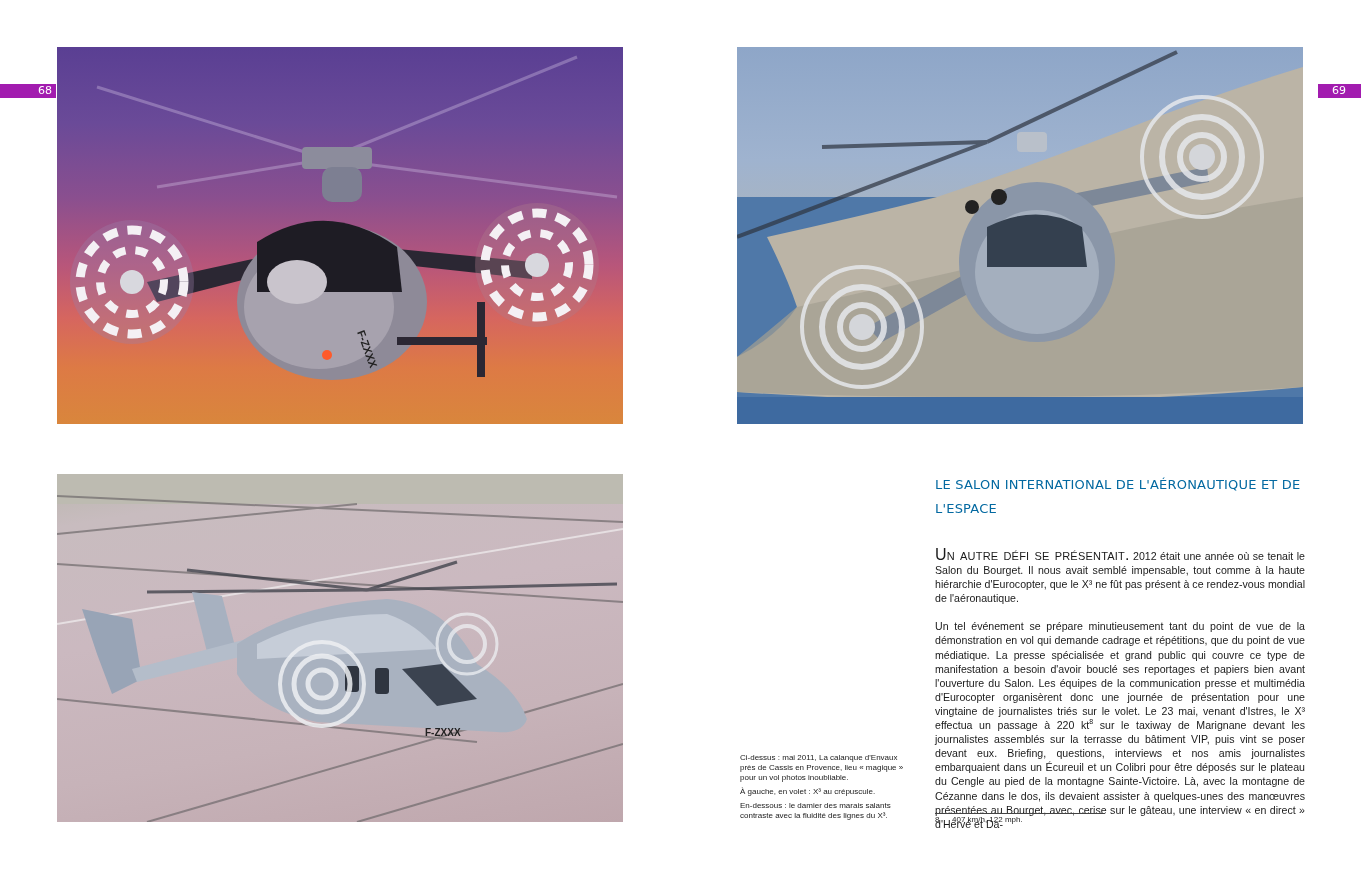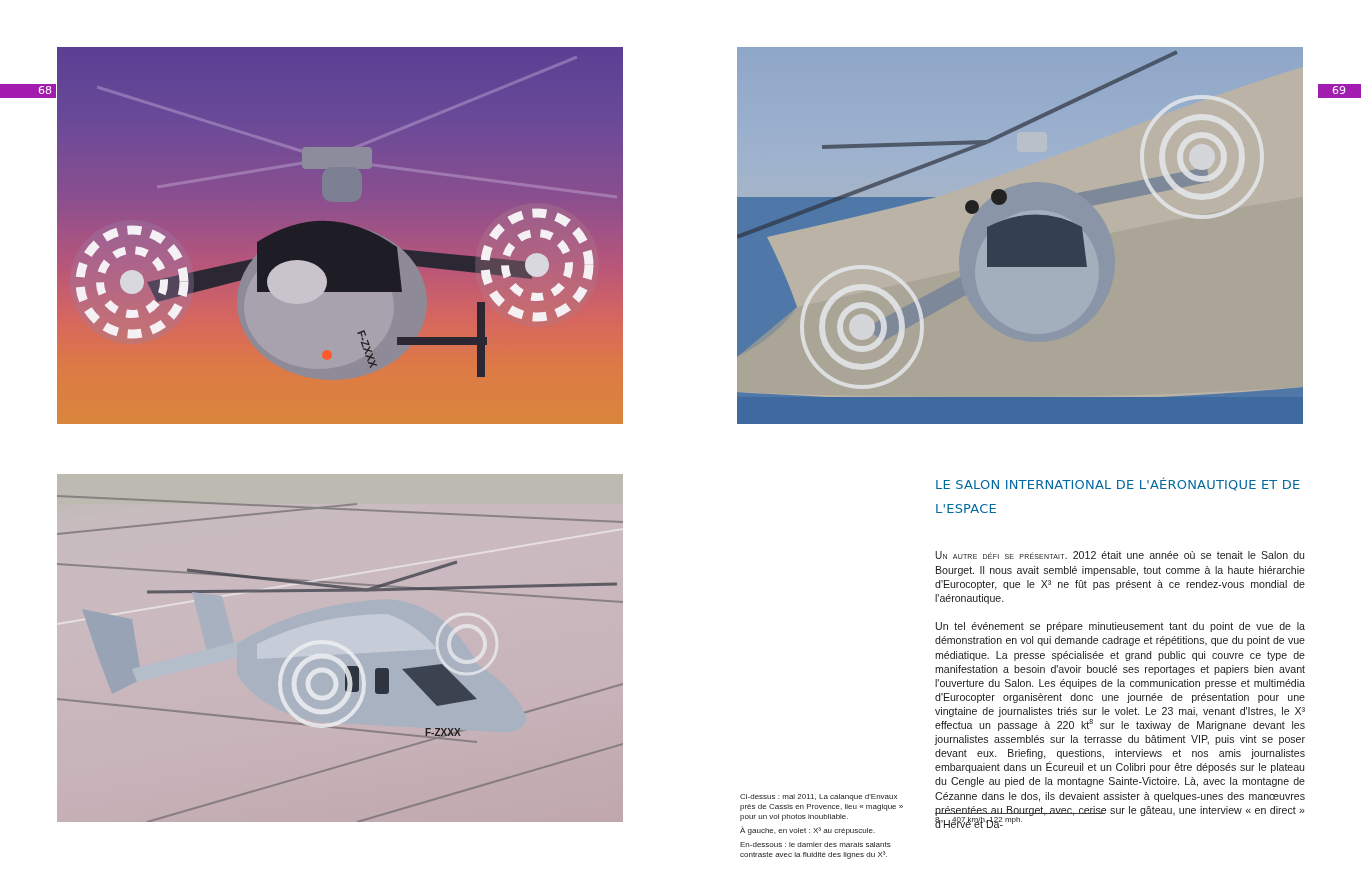--- a/index.html
+++ b/index.html
@@ -28,39 +28,39 @@
   }
   
   #photo-marsh {
     left: 57px; top: 474px; width: 566px; height: 348px;
     background: linear-gradient(170deg, #b9b6ad 0%, #c8bcbf 12%, #cbb9c0 40%, #c7b3b9 70%, #bfa7ad 100%);
   }
   .photo svg { position: absolute; left: 0; top: 0; width: 100%; height: 100%; }
 
   
   #caption {
-    position: absolute; left: 740px; top: 792px; width: 165px;
+    position: absolute; left: 740px; top: 753px; width: 165px;
     font-family: "Liberation Sans", sans-serif; font-size: 8px; line-height: 10px; color: #1a1a1a;
   }
   #caption p { margin-bottom: 4px; }
 
   
   #article { position: absolute; left: 935px; top: 473px; width: 370px; }
   #article-title {
     font-family: "DejaVu Sans", sans-serif; font-weight: normal;
     font-size: 13px; line-height: 24px; letter-spacing: 0.2px; color: #0369a1;
     text-transform: uppercase;
   }
   .para {
     font-family: "Liberation Sans", sans-serif; font-size: 10.6px; line-height: 14.1px;
     text-align: justify; color: #1a1a1a;
   }
   #para-1 { margin-top: 27px; }
   #para-2 { margin-top: 14px; }
-  .smallcaps { font-variant: small-caps; font-size: 10px; letter-spacing: 0.2px; }
+  .smallcaps { font-variant: small-caps; font-size: 16px; letter-spacing: 0.2px; }
   sup.fn { font-size: 7px; vertical-align: super; line-height: 0; }
 
   #footnote-rule {
     position: absolute; left: 935px; top: 813px; width: 170px; height: 0;
     border-top: 1px solid #444;
   }
   #footnote {
     position: absolute; left: 935px; top: 815px; width: 200px;
     font-family: "Liberation Sans", sans-serif; font-size: 8px; line-height: 10px; color: #1a1a1a;
   }

